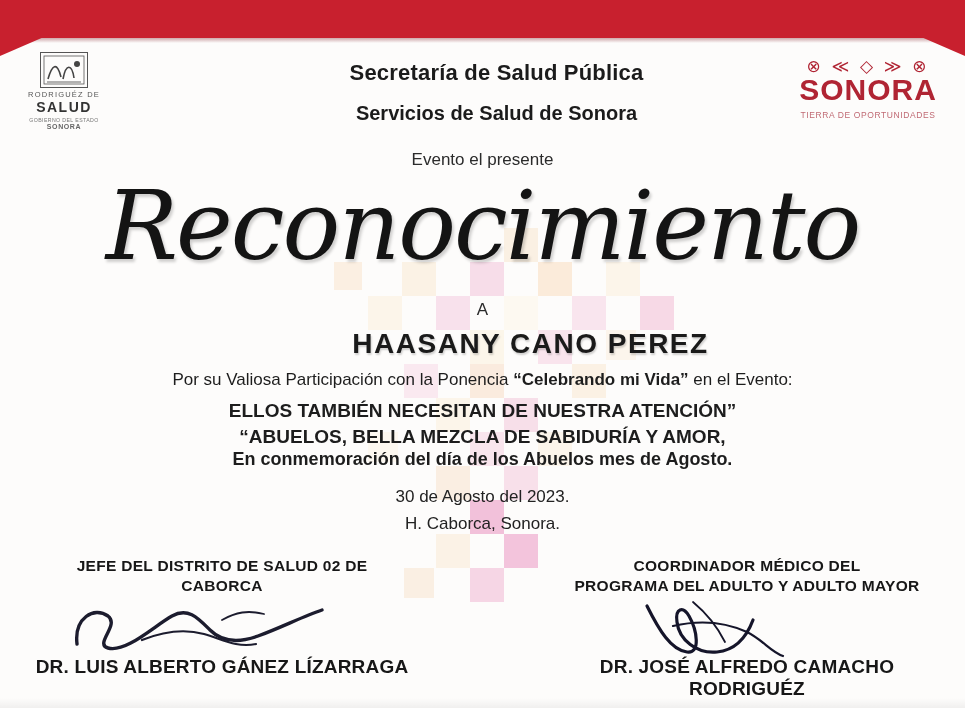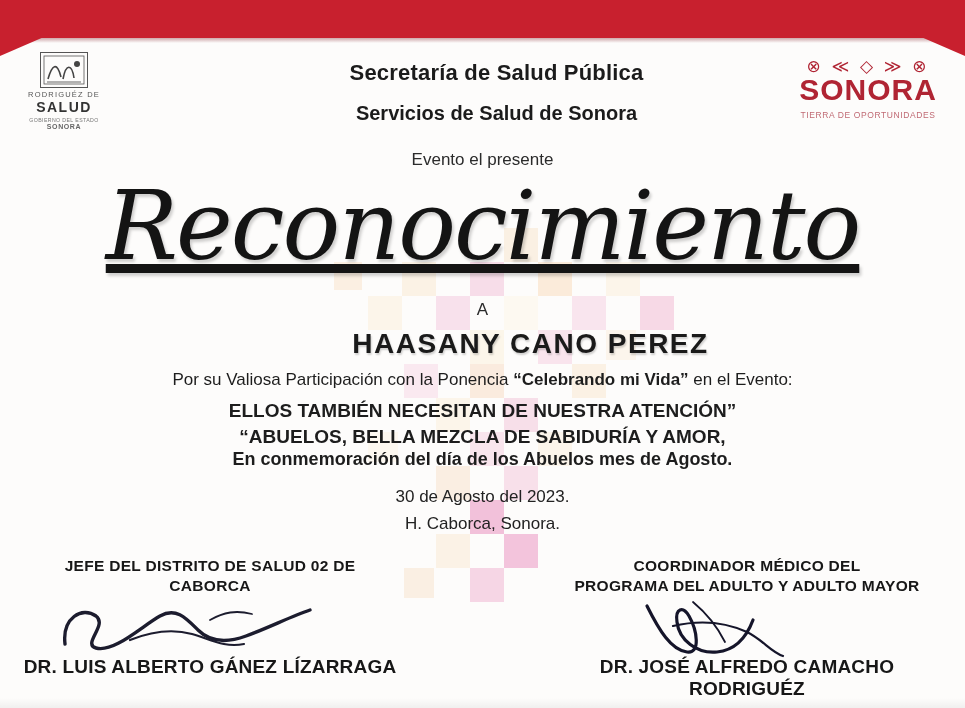--- a/index.html
+++ b/index.html
@@ -160,21 +160,20 @@
     left: 0; top: 178px;
     width: 965px;
     text-align: center;
     font-family: "DejaVu Serif", serif;
     font-style: italic;
     font-size: 96px;
     line-height: 1.0;
     color: #141414;
     letter-spacing: -2px;
     text-shadow: 2px 3px 3px rgba(0,0,0,0.18);
-    text-decoration: underline;
   }
   .a-line {
     position: absolute;
     left: 0; top: 300px;
     width: 965px;
     text-align: center;
     font-size: 17px;
     color: #2b2b2b;
   }
   .awardee {
@@ -219,21 +218,21 @@
     color: #222;
   }
   .dates .d1 { font-size: 17px; }
   .dates .d2 { font-size: 17px; margin-top: 7px; }
   
   .sig {
     position: absolute;
     width: 400px;
     text-align: center;
   }
-  .sig.left { left: 10px; top: 556px; }
+  .sig.left { left: 22px; top: 556px; }
   .sig.right { right: 18px; top: 556px; }
   .sig .role {
     font-size: 15.5px;
     font-weight: bold;
     color: #171717;
     line-height: 1.3;
     letter-spacing: 0.3px;
   }
   .sig .scrawl {
     height: 60px;

